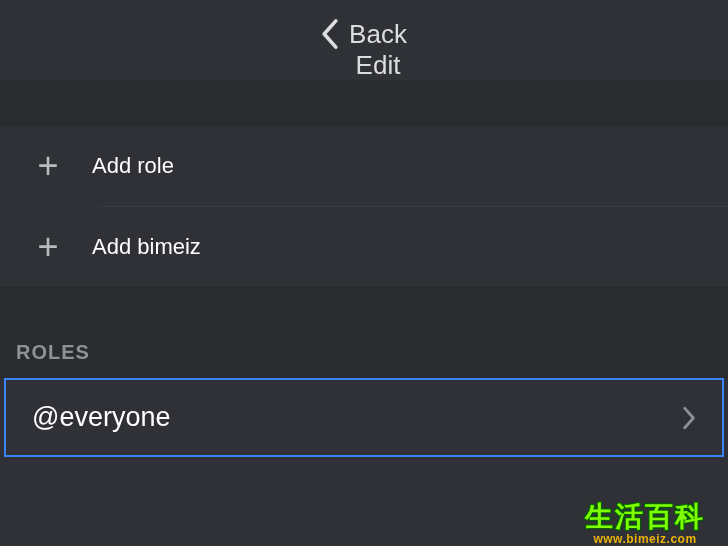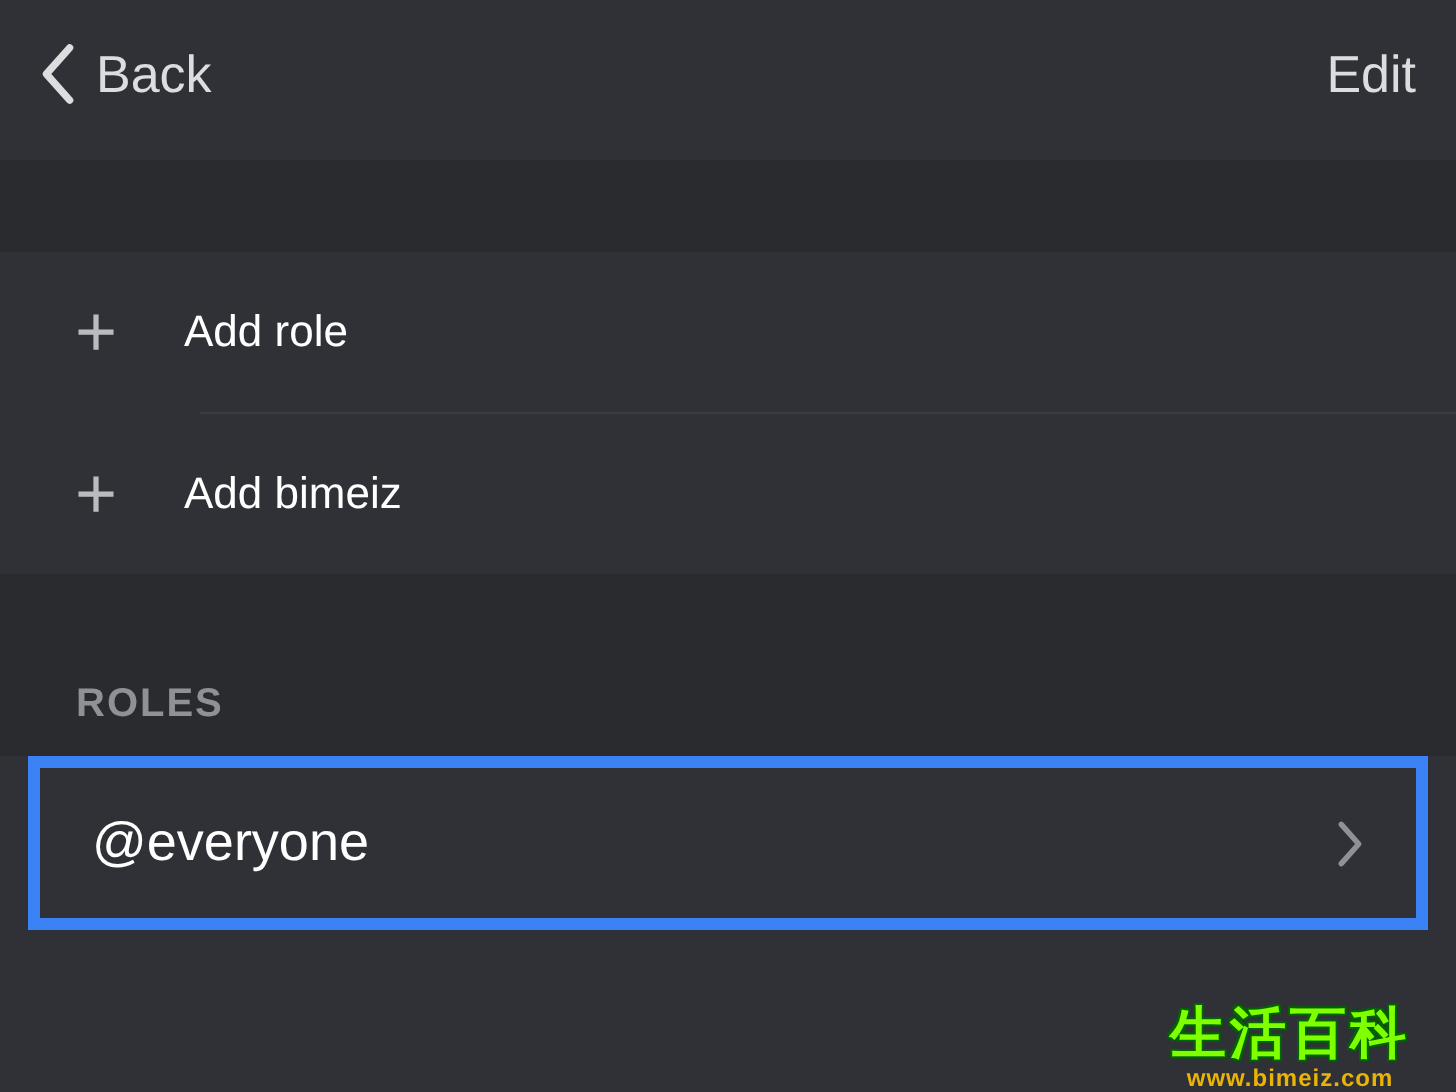--- a/index.html
+++ b/index.html
@@ -15,20 +15,21 @@
       color: #dcddde;
       overflow: hidden;
       position: relative;
     }
     .header {
       display: flex;
       align-items: center;
       justify-content: space-between;
       padding: 18px 20px 24px 20px;
       height: 80px;
+      flex-direction: column;
     }
     .back-btn {
       display: flex;
       align-items: center;
       gap: 10px;
       color: #dcddde;
       font-size: 26px;
       font-weight: 400;
     }
     .back-btn svg {
@@ -79,29 +80,29 @@
       height: 1px;
       background: #3a3c42;
       margin-left: 100px;
     }
     .section-gap {
       height: 54px;
       background: #292b2f;
     }
     .section-header {
       background: #292b2f;
-      padding: 0 22px 14px 38px;
+      padding: 0 22px 14px 16px;
       color: #8e9297;
       font-size: 20px;
       font-weight: 600;
       letter-spacing: 1px;
     }
     .role-row-wrapper {
-      border: 6px solid #3b82f6;
-      margin: 0 14px;
+      border: 2px solid #3b82f6;
+      margin: 0 4px;
     }
     .role-row {
       background: #2f3136;
       display: flex;
       align-items: center;
       justify-content: space-between;
       padding: 22px 26px;
     }
     .role-name {
       color: #ffffff;

